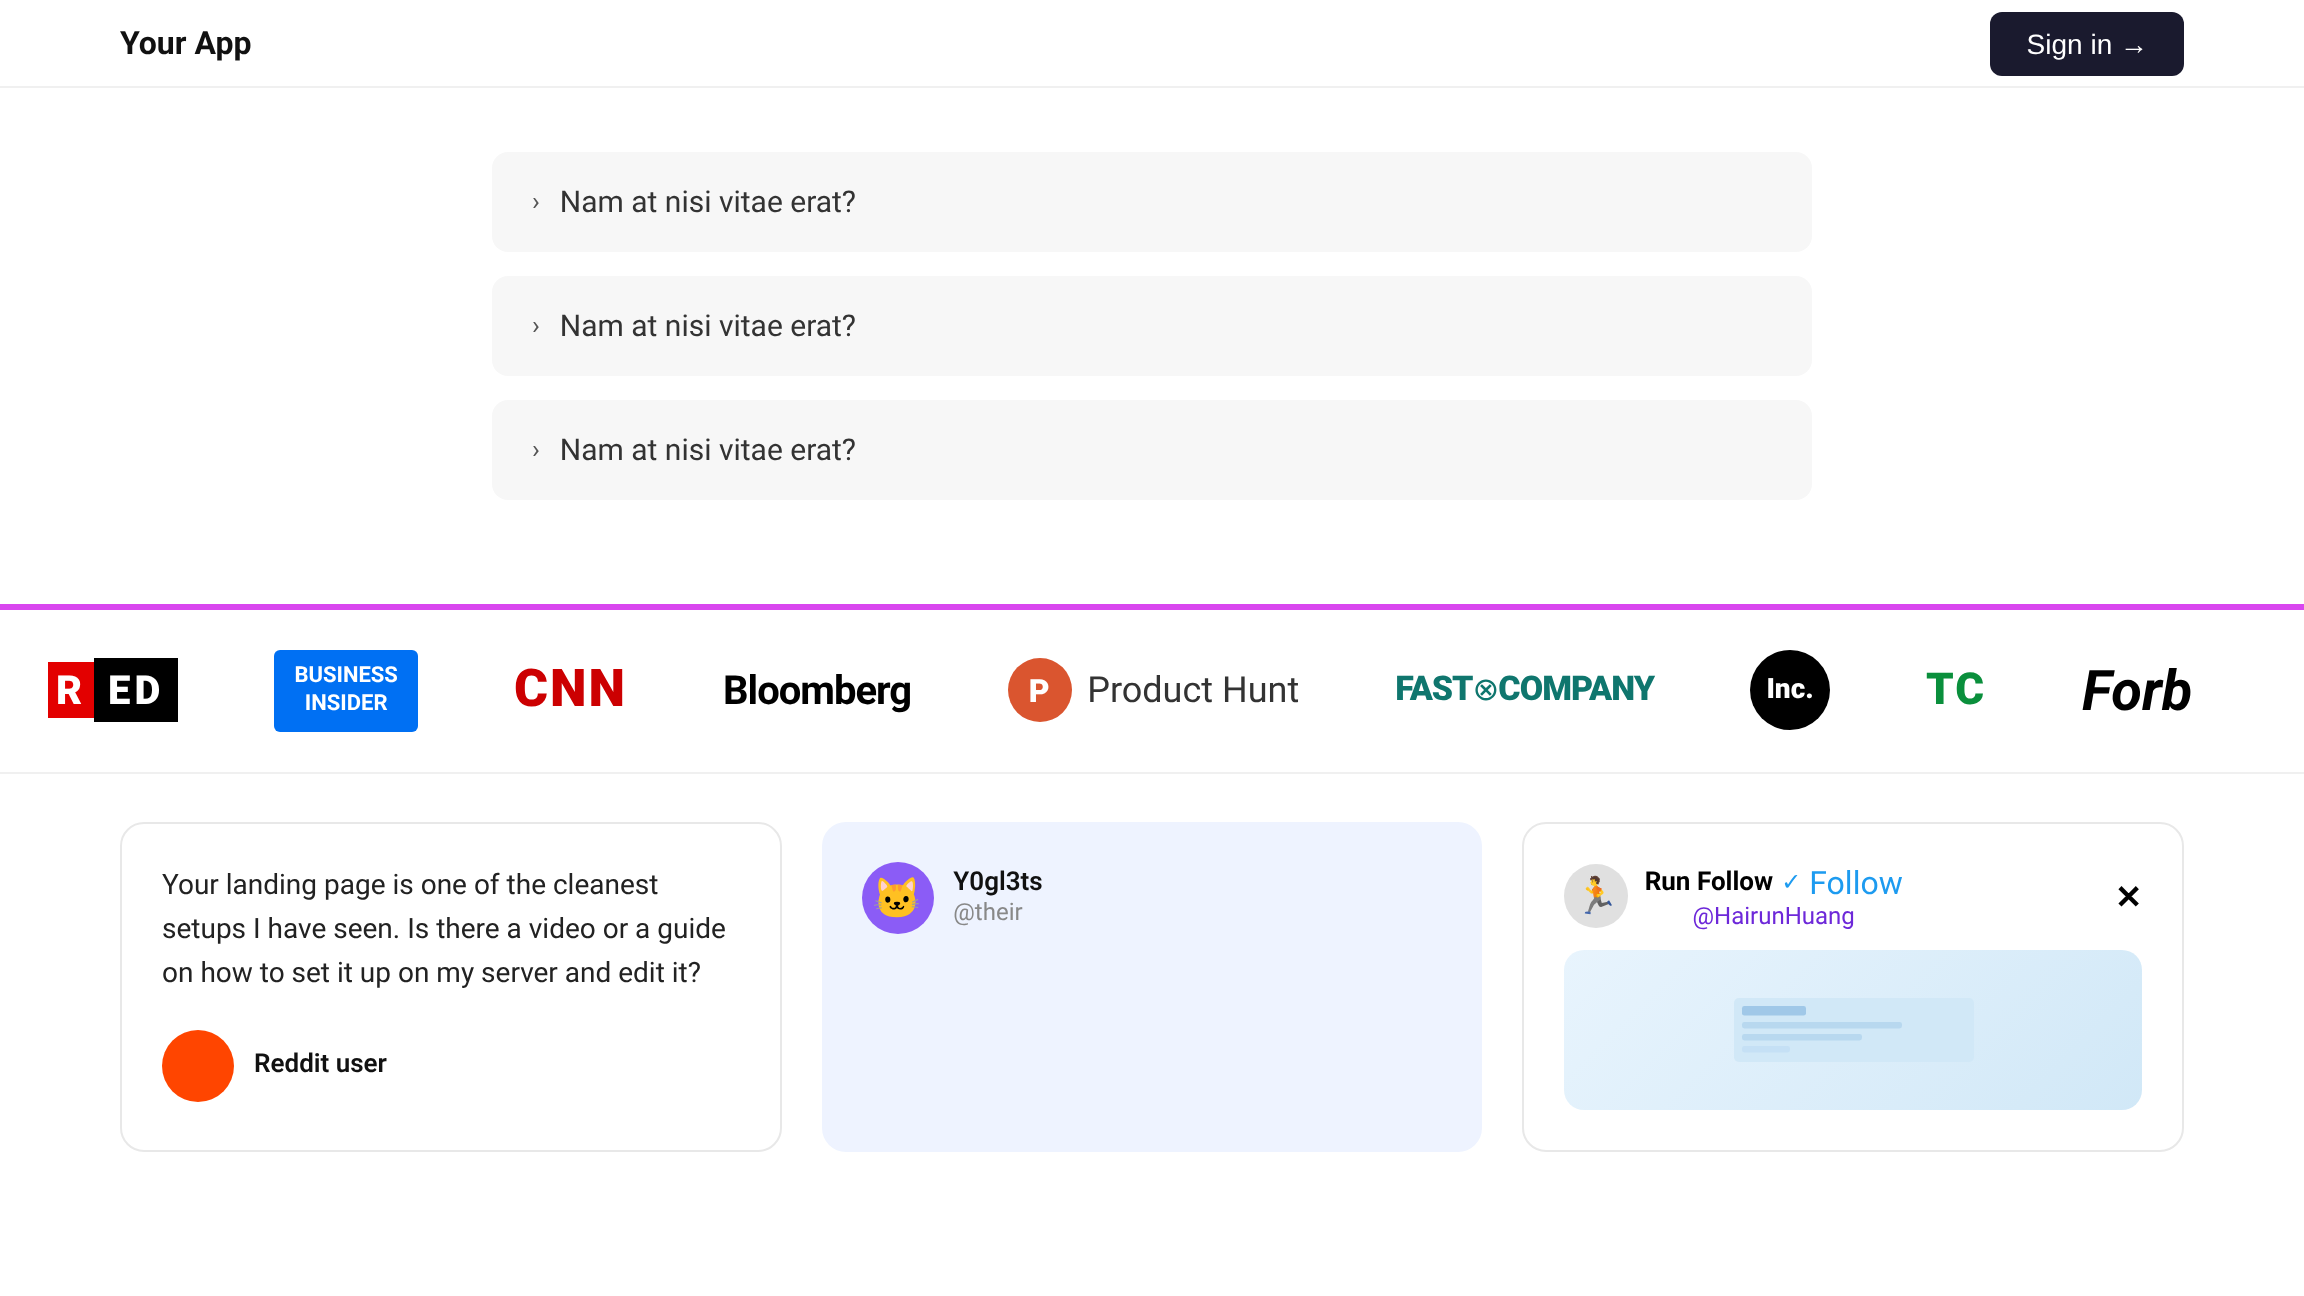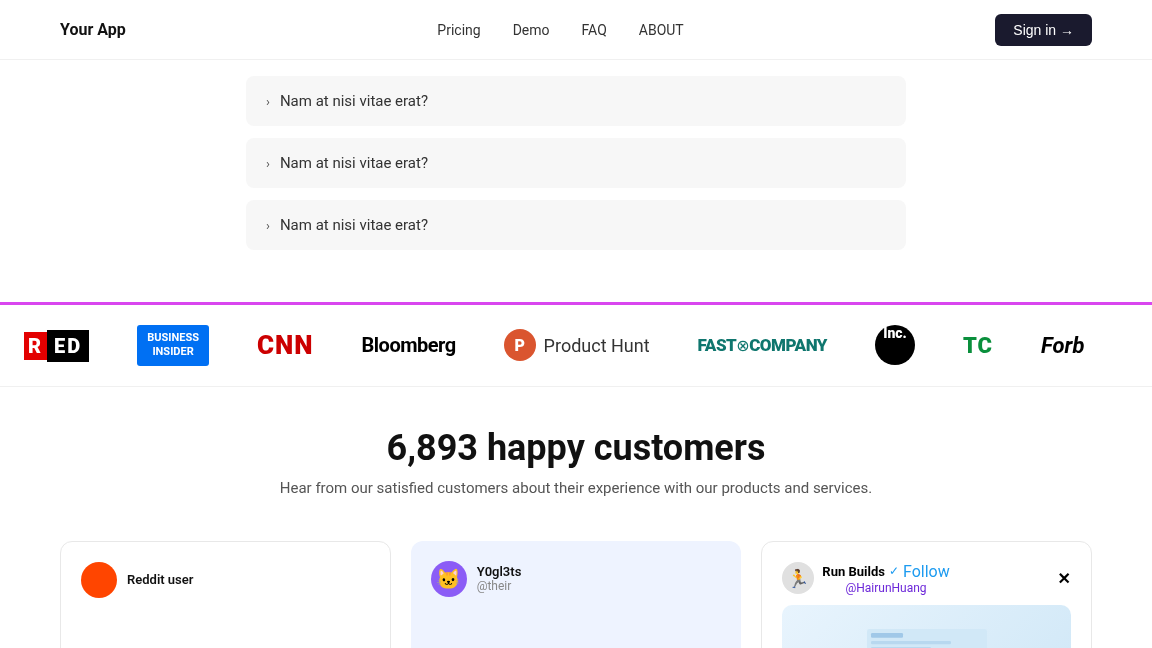--- a/index.html
+++ b/index.html
@@ -1,21 +1,21 @@
 <!DOCTYPE html>
 <html><head>
   <meta charset="utf-8">
   <style>
     * { margin: 0; padding: 0; box-sizing: border-box; }
     body { font-family: -apple-system, BlinkMacSystemFont, 'Segoe UI', Roboto, sans-serif; background: #fff; overflow-x: hidden; }
 
     
     .navbar {
       display: flex; align-items: center; justify-content: space-between;
-      padding: 0 60px; height: 60px; border-bottom: 1px solid #f0f0f0;
+      padding: 0 60px; height: 44px; border-bottom: 1px solid #f0f0f0;
       position: fixed; top: 0; left: 0; right: 0; background: #fff; z-index: 100;
     }
     .nav-logo { font-weight: 700; font-size: 16px; color: #111; }
     .nav-links { display: flex; gap: 32px; align-items: center; }
     .nav-links a { text-decoration: none; color: #333; font-size: 14px; }
     .nav-signin {
       background: #1a1a2e; color: #fff; border: none; border-radius: 6px;
       padding: 8px 18px; font-size: 14px; cursor: pointer; display: flex; align-items: center; gap: 6px;
     }
 
@@ -58,28 +58,28 @@
     
     .logo-ph { display: flex; align-items: center; gap: 8px; }
     .logo-ph-circle { width: 32px; height: 32px; background: #da552f; border-radius: 50%; display: flex; align-items: center; justify-content: center; }
     .logo-ph-circle span { color: #fff; font-weight: 900; font-size: 16px; }
     .logo-ph-text { font-size: 18px; color: #333; font-weight: 400; }
 
     
     .logo-fc { font-weight: 900; font-size: 17px; color: #0f766e; letter-spacing: -0.5px; text-transform: uppercase; }
 
     
-    .logo-inc { width: 40px; height: 40px; background: #000; border-radius: 50%; display: flex; align-items: flex-start; justify-content: center; }
+    .logo-inc { width: 40px; height: 40px; background: #000; border-radius: 50%; display: flex; align-items: center; justify-content: center; }
     .logo-inc span { color: #fff; font-weight: 900; font-size: 14px; }
 
     
     .logo-tc { color: #0a8f3c; font-weight: 900; font-size: 22px; letter-spacing: 1px; }
 
     
-    .logo-forbes { font-weight: 700; font-size: 22px; color: #000; font-style: italic; }
+    .logo-forbes { font-weight: 700; font-size: 28px; color: #000; font-style: italic; }
 
     
     .customers-section { padding: 40px 60px 20px; text-align: center; }
     .customers-count { font-size: 36px; font-weight: 700; color: #111; margin-bottom: 10px; }
     .customers-subtitle { font-size: 15px; color: #555; }
 
     
     .testimonials-grid {
       display: grid; grid-template-columns: repeat(3, 1fr); gap: 20px;
       padding: 24px 60px 20px; max-width: 1152px; margin: 0 auto;
@@ -110,26 +110,20 @@
     .twitter-image-preview { background: #f0f0f0; border-radius: 10px; height: 80px; overflow: hidden; position: relative; }
     .twitter-preview-placeholder { width: 100%; height: 100%; background: linear-gradient(135deg, #e8f4fd 0%, #d1e8f7 100%); display: flex; align-items: center; justify-content: center; font-size: 12px; color: #999; }
 
     .nice-simple-card { background: #eef3ff; border: none; }
   </style>
 </head>
 <body>
 
 <nav class="navbar">
   <span class="nav-logo">Your App</span>
-  <div class="nav-links">
-    <a>Pricing</a>
-    <a>Demo</a>
-    <a>FAQ</a>
-    <a>ABOUT</a>
-  </div>
   <button class="nav-signin">Sign in →</button>
 </nav>
 
 <div class="page">
 
   <section class="faq-section">
     <div class="faq-item">
       <span class="chevron">›</span>
       <span class="faq-text">Nam at nisi vitae erat?</span>
     </div>
@@ -185,28 +179,25 @@
         <span class="logo-tc">TC</span>
       </div>
 
       <div class="logo-item">
         <span class="logo-forbes">Forb</span>
       </div>
 
     </div>
   </div>
 
-  <section class="customers-section">
-    <h2 class="customers-count">6,893 happy customers</h2>
-    <p class="customers-subtitle">Hear from our satisfied customers about their experience with our products and services.</p>
-  </section>
 
   <div class="testimonials-grid">
 
     <div class="testimonial-card reddit-card">
+      <p class="testimonial-text">Your landing page is one of the cleanest setups I have seen. Is there a video or a guide on how to set it up on my server and edit it?</p>
       <div class="testimonial-user">
         <div class="avatar" style="background:#ff4500;">
           
         </div>
         <div>
           <div class="user-name">Reddit user</div>
 
         </div>
       </div>
     </div>
@@ -220,21 +211,21 @@
         </div>
       </div>
     </div>
 
     <div class="testimonial-card twitter-card">
       <div class="twitter-header">
         <div class="twitter-user">
           <div class="twitter-avatar" style="background:#e0e0e0;font-size:18px;">🏃</div>
           <div>
             <div class="twitter-name-row">
-              <span class="twitter-name">Run Builds</span>
+              <span class="twitter-name">Run Follow</span>
               <span class="twitter-verified">✓</span>
               <span class="twitter-follow">Follow</span>
             </div>
             <div class="twitter-handle">@HairunHuang</div>
           </div>
         </div>
         <span class="twitter-x">✕</span>
       </div>
       <div class="twitter-image-preview">
         <div class="twitter-preview-placeholder">

